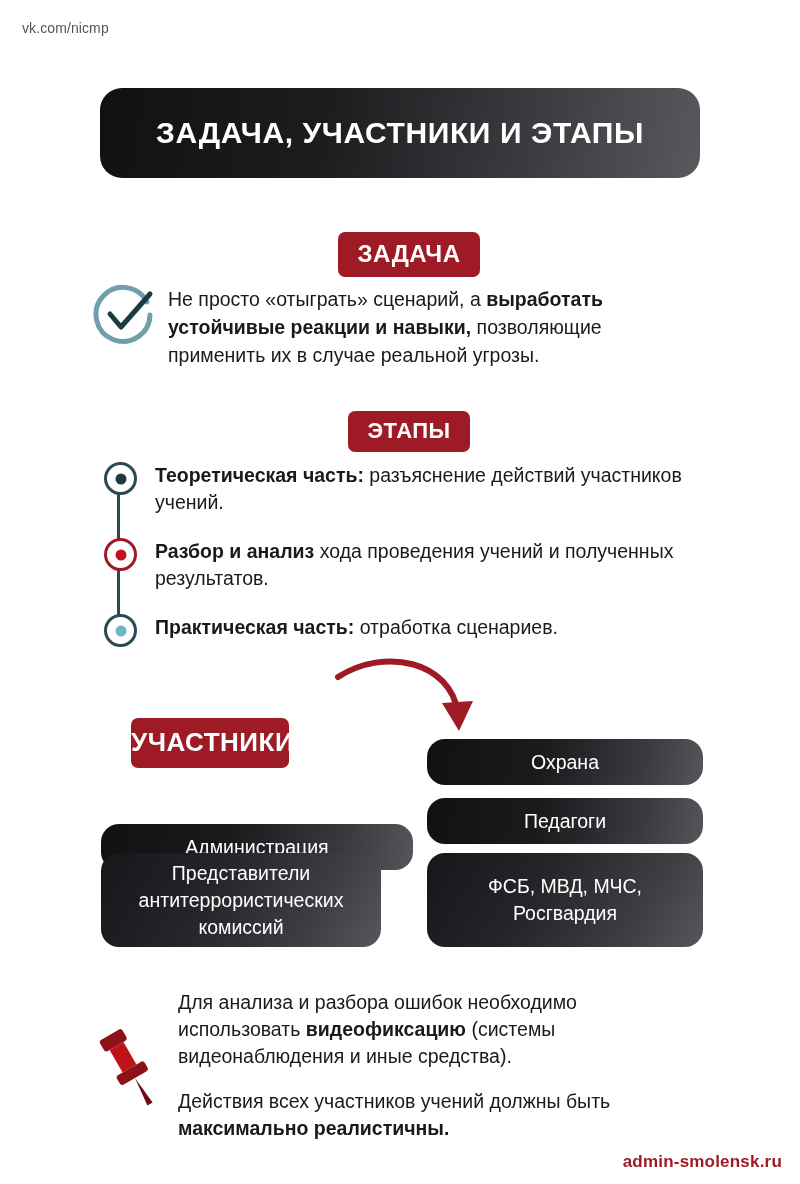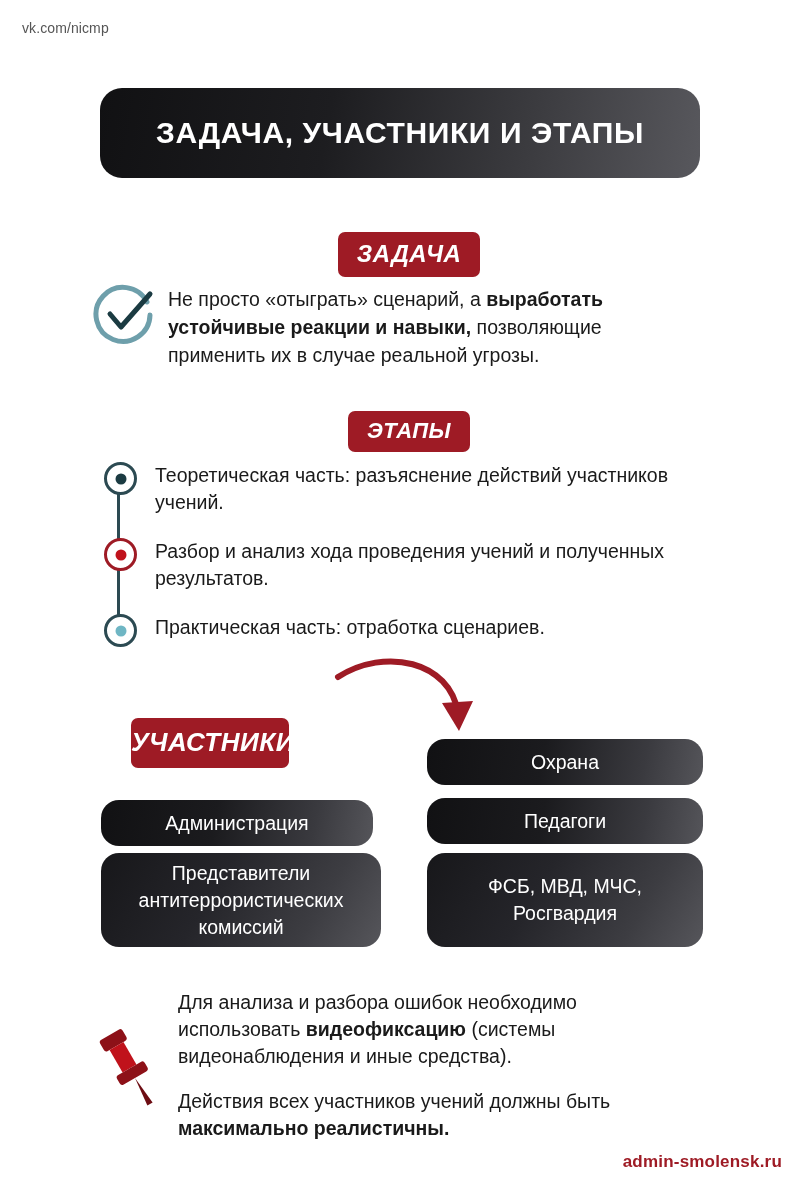--- a/index.html
+++ b/index.html
@@ -103,21 +103,20 @@
 
   
   .pill {
     display: inline-block;
     background: #9e1b25;
     color: #fff;
     font-weight: bold;
     border-radius: 7px;
     text-align: center;
     letter-spacing: .5px;
-    font-style: italic;
   }
   .pill-task {
     position: absolute;
     left: 338px;
     top: 232px;
     width: 142px;
     padding: 8px 0 9px;
     font-size: 24px;
   }
   .pill-stages {
@@ -204,21 +203,21 @@
   .dot-1::after { background: #1b3b42; }
   .dot-2::after { background: #6fb6c4; }
   .dot-3 { border-color: #9e1b25; }
   .dot-3::after { background: #c0121b; }
   .stage-text {
     font-size: 19.5px;
     line-height: 27px;
     padding-top: 0px;
     max-width: 560px;
   }
-  .stage-text b { font-weight: normal; margin-top: 20px; }
+  .stage-text b { font-weight: bold; margin-top: 20px; }
 
   
   .curve-arrow {
     position: absolute;
     left: 330px;
     top: 655px;
     width: 160px;
     height: 90px;
   }
 
@@ -235,22 +234,22 @@
     line-height: 27px;
     padding: 0 10px;
     box-sizing: border-box;
   }
   .box-ohrana {
     left: 427px; top: 739px;
     width: 276px; height: 46px;
     background: linear-gradient(100deg, #111113 0%, #1b1b1e 42%, #3a3a3f 78%, #55555a 100%);
   }
   .box-admin {
-    left: 101px; top: 800px;
-    width: 272px; height: 46px;
+    left: 101px; top: 824px;
+    width: 312px; height: 46px;
     background: linear-gradient(100deg, #111113 0%, #1b1b1e 42%, #3a3a3f 78%, #55555a 100%);
   }
   .box-pedagogi {
     left: 427px; top: 798px;
     width: 276px; height: 46px;
     background: linear-gradient(100deg, #111113 0%, #1b1b1e 42%, #3a3a3f 78%, #55555a 100%);
   }
   .box-predstaviteli {
     left: 101px; top: 853px;
     width: 280px; height: 94px;

